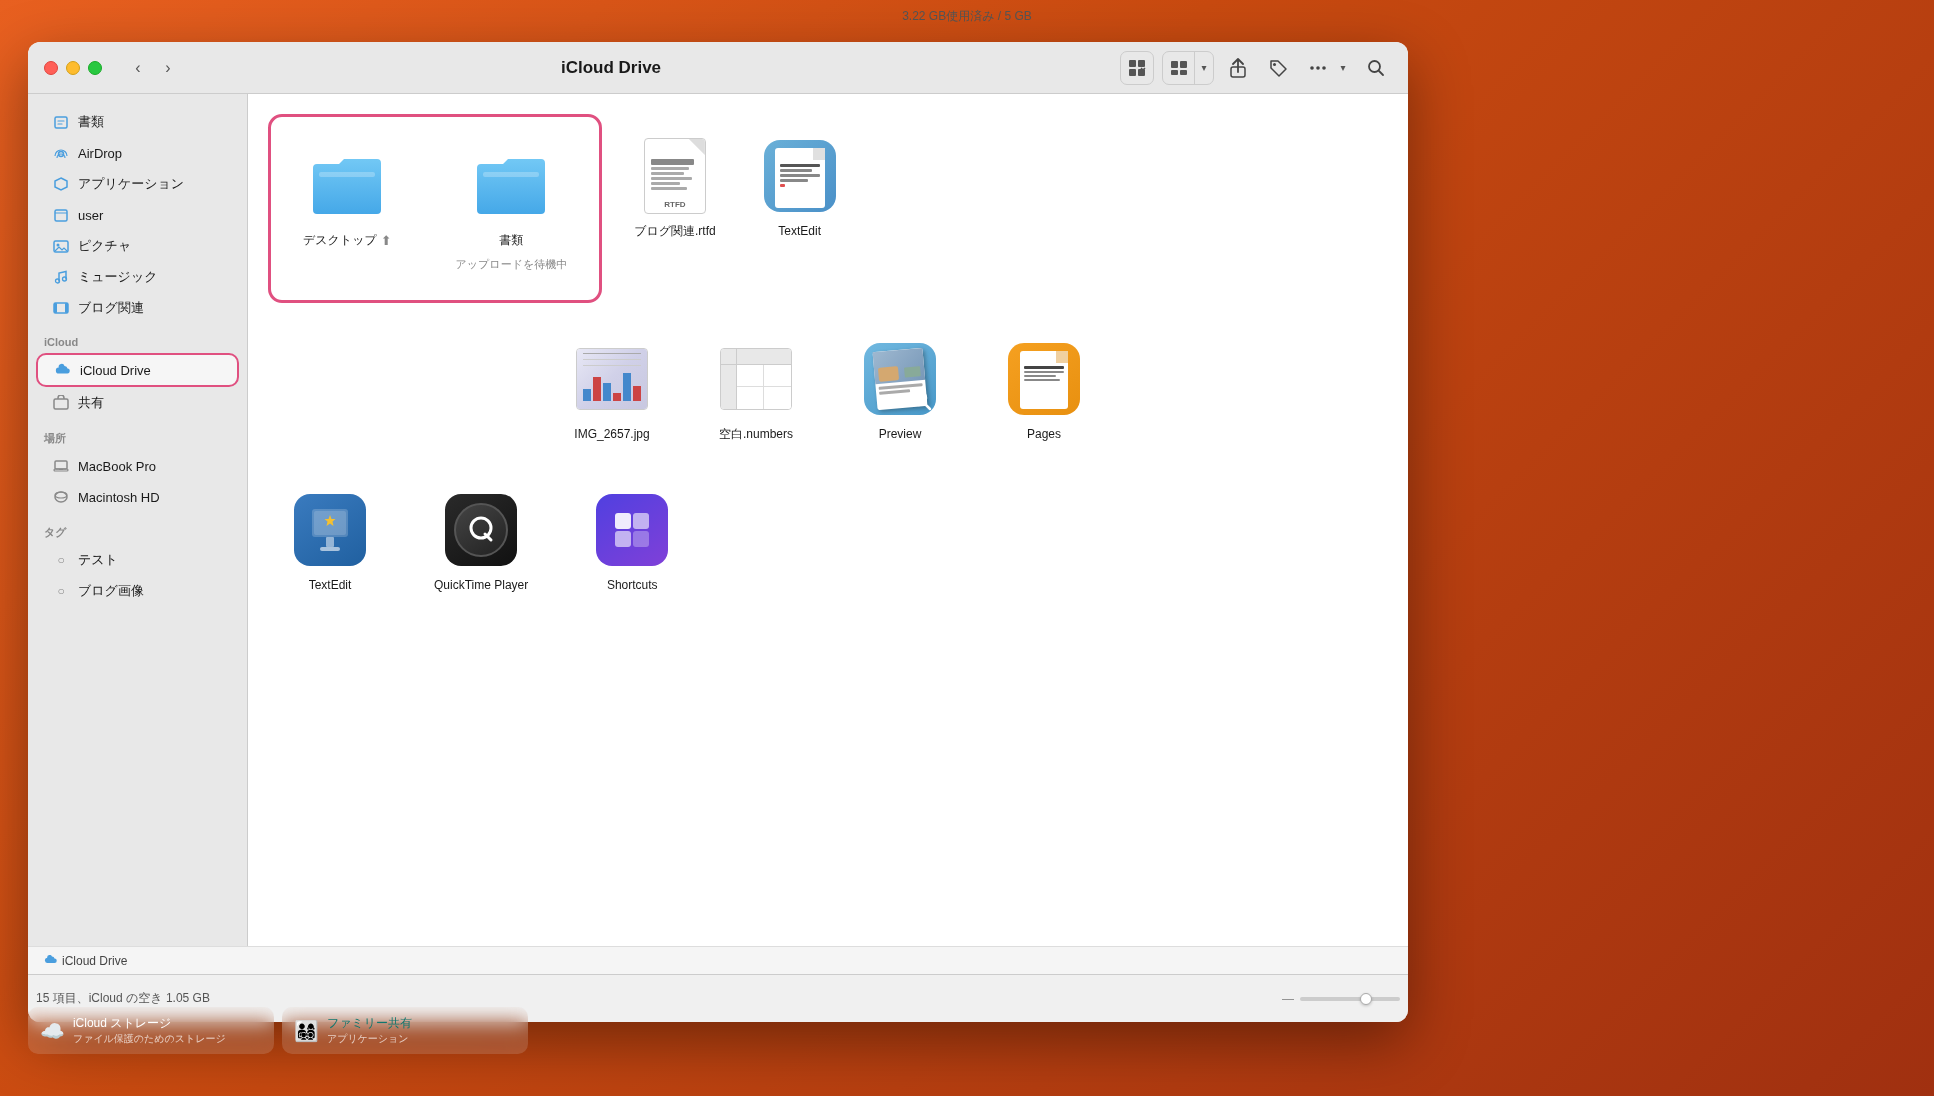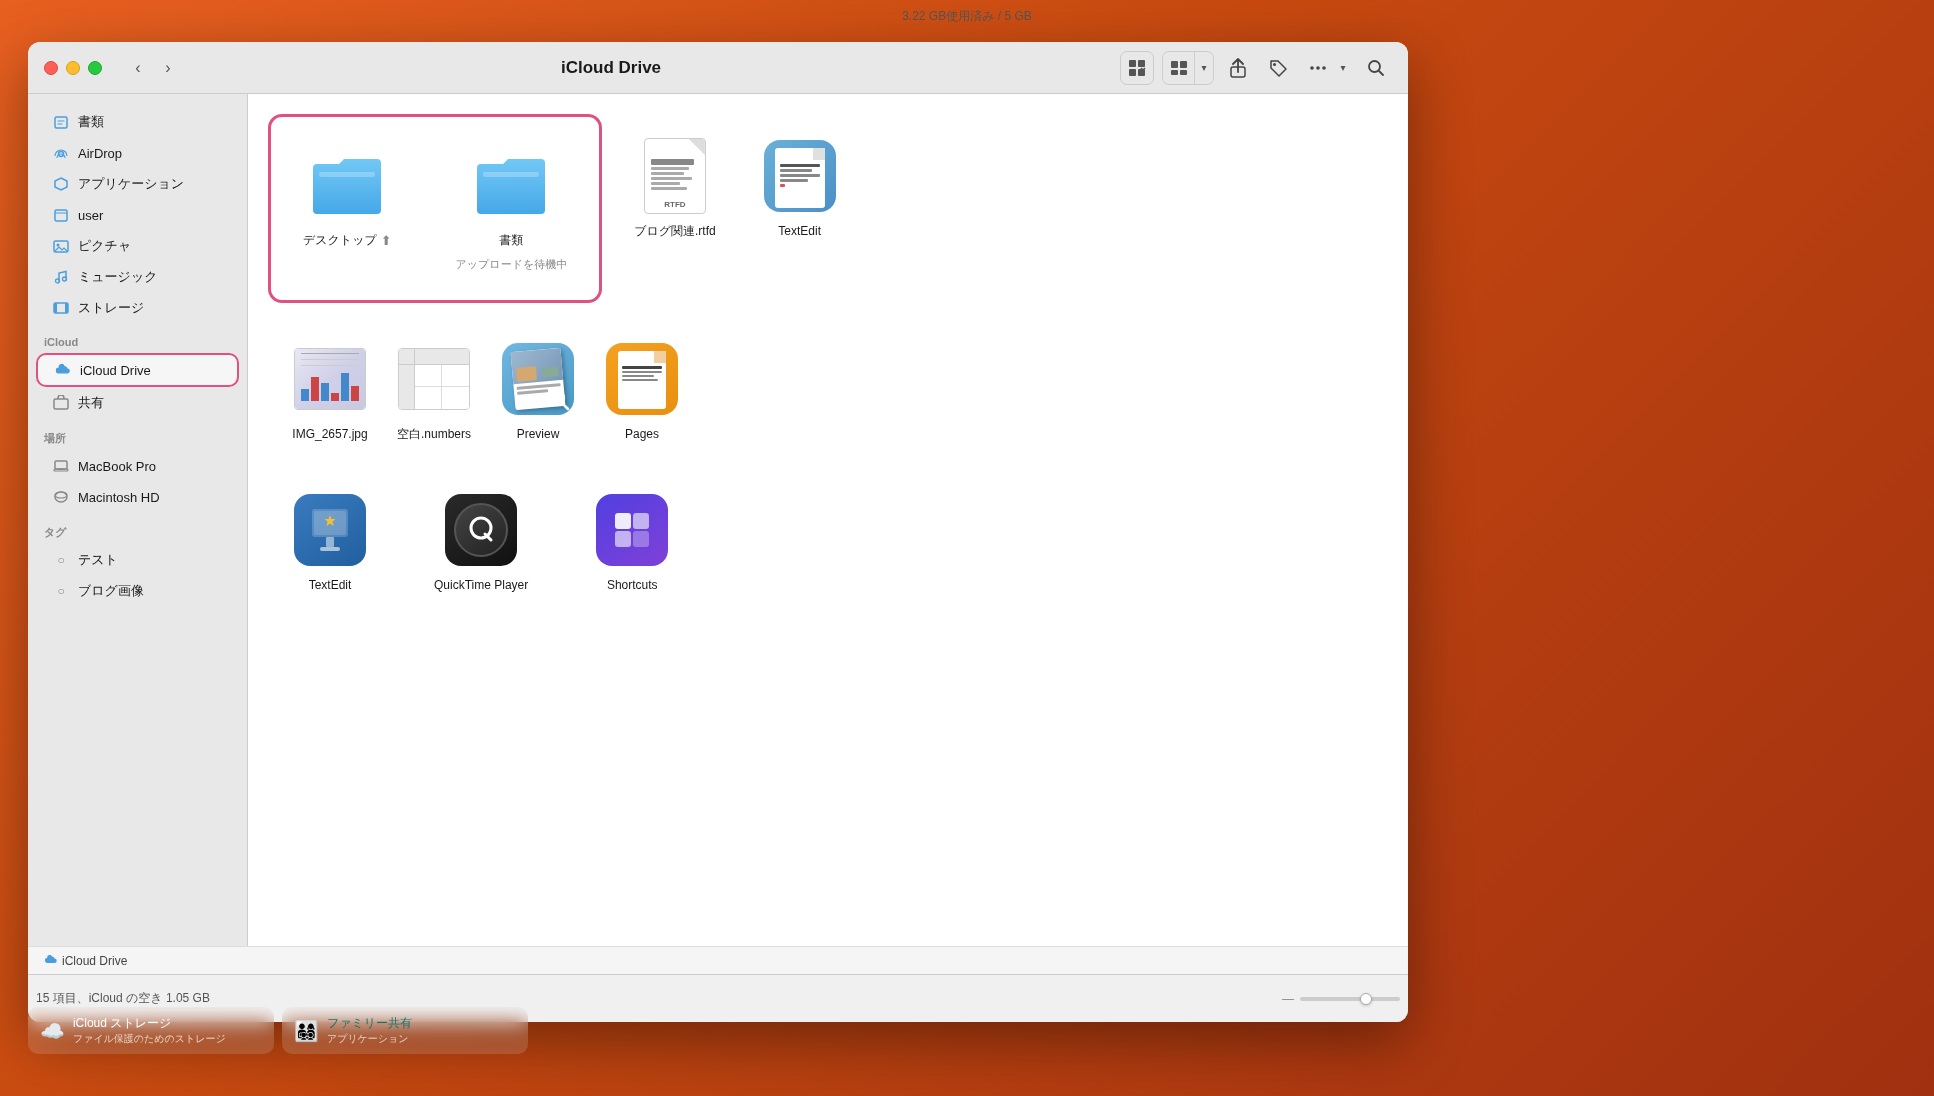--- a/index.html
+++ b/index.html
@@ -438,21 +438,21 @@
       </div>
 
       <div class="sidebar-item">
         <span class="sidebar-icon">
           <svg width="16" height="16" viewBox="0 0 16 16" fill="none">
             <rect x="1" y="3" width="14" height="10" rx="1.5" stroke="#4a9ede" stroke-width="1.5" fill="none"></rect>
             <rect x="1" y="3" width="3" height="10" fill="#4a9ede" rx="1"></rect>
             <rect x="12" y="3" width="3" height="10" fill="#4a9ede" rx="1"></rect>
           </svg>
         </span>
-        <span class="sidebar-item-label">ストレージ</span>
+        <span class="sidebar-item-label">ブログ関連</span>
       </div>
 
       <div class="sidebar-section-label">iCloud</div>
 
       <div class="sidebar-item icloud-active-item" style="border: 2.5px solid #e05080; background: rgba(255,255,255,0.6);">
         <span class="sidebar-icon">
           <svg width="16" height="16" viewBox="0 0 16 16" fill="none">
             <path d="M12.5 6.5A3 3 0 0 0 9.5 4a3 3 0 0 0-5.8 1.5A2.5 2.5 0 0 0 4 11.5h8a2.5 2.5 0 0 0 .5-5z" fill="#4a9ede"></path>
           </svg>
         </span>
@@ -580,21 +580,21 @@
                     <div style="height:3px; background:#888; border-radius:1px; width:70%;"></div>
                     <div style="height:3px; background:#888; border-radius:1px; width:5px; background:#e05050;"></div>
                   </div>
                 </div>
               </div>
             </div>
             <span class="file-item-name">TextEdit</span>
           </div>
         </div>
 
-        <div style="display: flex; padding: 0 10px;">
+        <div style="display: flex; gap: 40px; padding: 0 10px; justify-content: center;">
 
           <div class="file-item">
             <div class="file-item-icon">
               <div style="width:72px; height:62px; background:white; border:1px solid #ccc; border-radius:4px; overflow:hidden; display:flex; align-items:center; justify-content:center;">
                 <div style="width:100%; height:100%; background: linear-gradient(135deg, #e8e8f5 0%, #d0d0e8 50%, #c8c8e0 100%); position:relative;">
 
                   <div style="position:absolute; bottom:8px; left:6px; display:flex; align-items:flex-end; gap:2px; height:36px;">
                     <div style="width:8px; height:12px; background:#4488cc;"></div>
                     <div style="width:8px; height:24px; background:#cc4444;"></div>
                     <div style="width:8px; height:18px; background:#4488cc;"></div>

